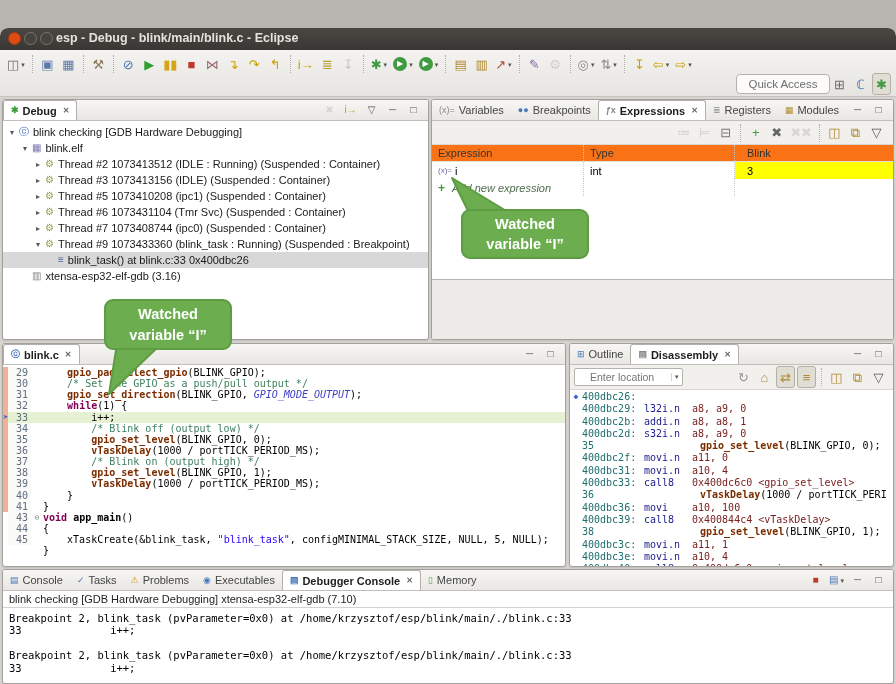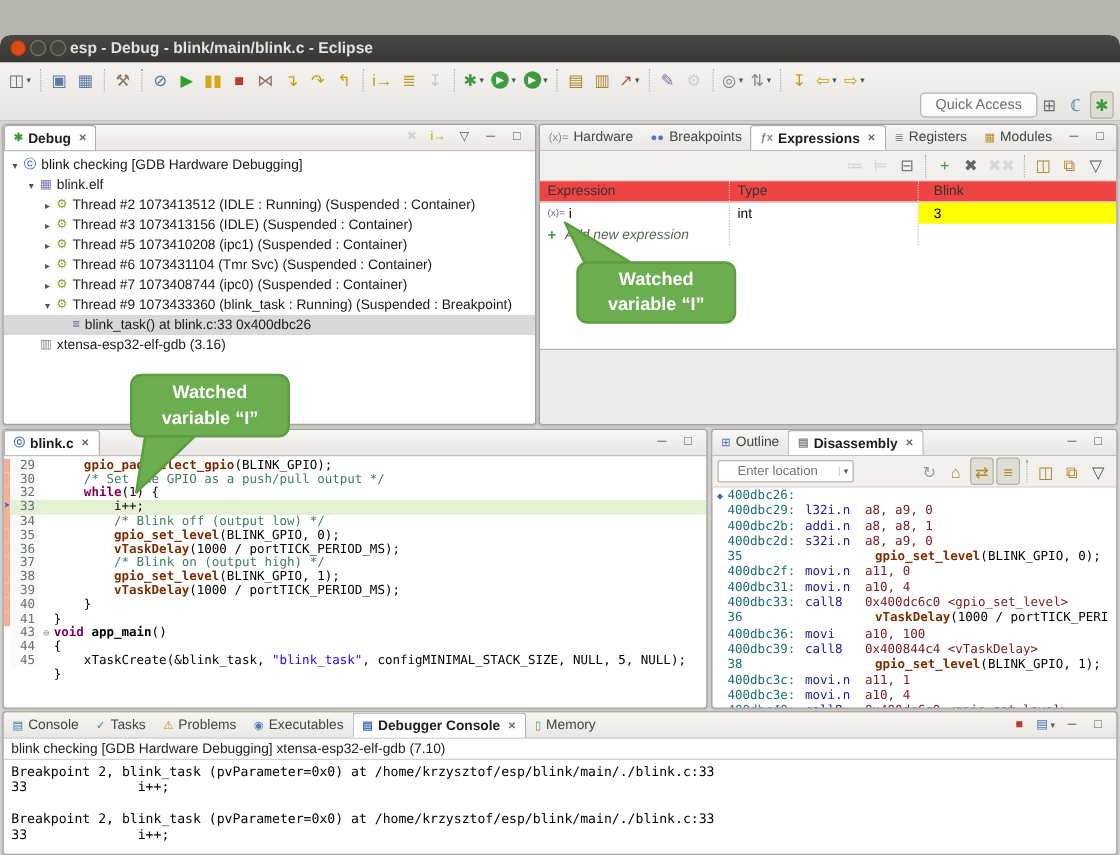--- a/index.html
+++ b/index.html
@@ -47,21 +47,21 @@
   .panel-controls .tbtn{font-size:10px;height:18px;}
   
   .tree{padding-top:3px;font-size:11px;overflow:hidden;}
   .trow{height:16px;display:flex;align-items:center;white-space:nowrap;color:#1a1a1a;}
   .trow.selected{background:#D8D8D8;}
   .texp{width:10px;font-size:8px;color:#555;text-align:center;flex:none;}
   .ticon{margin:0 4px 0 2px;font-size:10px;line-height:1;flex:none;}
   
   .vars-toolbar{height:24px;display:flex;justify-content:flex-end;align-items:center;
     padding-right:6px;background:#F1F0ED;border-bottom:1px solid #DAD8D4;}
-  .ehead{height:17px;display:flex;font-size:11px;color:#333;background:#ef4444;
+  .ehead{height:17px;display:flex;font-size:11px;color:#333;background:#f97316;
     border-bottom:1px solid #E2E0DC;align-items:center;}
   .erow{height:17px;display:flex;font-size:11px;align-items:center;}
   .ecol-expr{width:152px;padding-left:6px;border-right:1px dotted #C9C7C3;height:100%;display:flex;align-items:center;gap:3px;}
   .ecol-type{width:151px;padding-left:6px;border-right:1px dotted #C9C7C3;height:100%;display:flex;align-items:center;}
   .ecol-val{flex:1;padding-left:12px;height:100%;display:flex;align-items:center;}
   .val-highlight{background:var(--value-highlight,#FFFF00);}
   .xicon{font-size:8px;color:#6a6aa0;}
   .addplus{color:#3f9b3f;font-weight:bold;font-size:12px;margin-right:4px;}
   .additalic{font-style:italic;color:#4f6b4f;}
   .vars-detail{position:absolute;left:0;right:0;bottom:0;height:60px;background:#ECEBE8;
@@ -336,21 +336,21 @@
           <span class="ttext">xtensa-esp32-elf-gdb (3.16)</span>
         </div>
       </div>
   </div>
 
   <div class="panel" id="vars-panel">
     <div class="tabbar">
       <div class="tabs" id="vars-tabs">
           <div class="tab">
             <span class="tabicon" style="color: rgb(136, 136, 136);">(x)=</span>
-            <span class="tablabel">Hardware</span>
+            <span class="tablabel">Variables</span>
           </div>
           <div class="tab">
             <span class="tabicon" style="color: rgb(74, 120, 184);">●●</span>
             <span class="tablabel">Breakpoints</span>
           </div>
           <div class="tab active">
             <span class="tabicon" style="color: rgb(136, 136, 136);">ƒx</span>
             <span class="tablabel">Expressions</span>
             <span class="tabclose">✕</span>
           </div>
@@ -443,20 +443,21 @@
             <span class="glyph" style="color: rgb(85, 85, 85);">─</span>
           </span>
           <span class="tbtn">
             <span class="glyph" style="color: rgb(85, 85, 85);">□</span>
           </span>
         </div>
     </div>
     <div class="editor-body" id="code-lines">
         <div class="cline"><span class="cdiff on"></span><span class="cnum">29</span><span class="cfold"></span><span class="ccode"><span class="tk-p">    </span><span class="tk-f">gpio_pad_select_gpio</span><span class="tk-p">(BLINK_GPIO);</span></span></div>
         <div class="cline"><span class="cdiff on"></span><span class="cnum">30</span><span class="cfold"></span><span class="ccode"><span class="tk-p">    </span><span class="tk-c">/* Set the GPIO as a push/pull output */</span></span></div>
+        <div class="cline"><span class="cdiff on"></span><span class="cnum">31</span><span class="cfold"></span><span class="ccode"><span class="tk-p">    </span><span class="tk-f">gpio_set_direction</span><span class="tk-p">(BLINK_GPIO, </span><span class="tk-m">GPIO_MODE_OUTPUT</span><span class="tk-p">);</span></span></div>
         <div class="cline"><span class="cdiff on"></span><span class="cnum">32</span><span class="cfold"></span><span class="ccode"><span class="tk-p">    </span><span class="tk-k">while</span><span class="tk-p">(1) {</span></span></div>
         <div class="cline current"><span class="cdiff on"></span><span class="cnum">33</span><span class="cfold"></span><span class="ccode"><span class="tk-p">        i++;</span></span><span class="ipmark">➤</span></div>
         <div class="cline"><span class="cdiff on"></span><span class="cnum">34</span><span class="cfold"></span><span class="ccode"><span class="tk-p">        </span><span class="tk-c">/* Blink off (output low) */</span></span></div>
         <div class="cline"><span class="cdiff on"></span><span class="cnum">35</span><span class="cfold"></span><span class="ccode"><span class="tk-p">        </span><span class="tk-f">gpio_set_level</span><span class="tk-p">(BLINK_GPIO, 0);</span></span></div>
         <div class="cline"><span class="cdiff on"></span><span class="cnum">36</span><span class="cfold"></span><span class="ccode"><span class="tk-p">        </span><span class="tk-f">vTaskDelay</span><span class="tk-p">(1000 / portTICK_PERIOD_MS);</span></span></div>
         <div class="cline"><span class="cdiff on"></span><span class="cnum">37</span><span class="cfold"></span><span class="ccode"><span class="tk-p">        </span><span class="tk-c">/* Blink on (output high) */</span></span></div>
         <div class="cline"><span class="cdiff on"></span><span class="cnum">38</span><span class="cfold"></span><span class="ccode"><span class="tk-p">        </span><span class="tk-f">gpio_set_level</span><span class="tk-p">(BLINK_GPIO, 1);</span></span></div>
         <div class="cline"><span class="cdiff on"></span><span class="cnum">39</span><span class="cfold"></span><span class="ccode"><span class="tk-p">        </span><span class="tk-f">vTaskDelay</span><span class="tk-p">(1000 / portTICK_PERIOD_MS);</span></span></div>
         <div class="cline"><span class="cdiff on"></span><span class="cnum">40</span><span class="cfold"></span><span class="ccode"><span class="tk-p">    }</span></span></div>
         <div class="cline"><span class="cdiff on"></span><span class="cnum">41</span><span class="cfold"></span><span class="ccode"><span class="tk-p">}</span></span></div>

